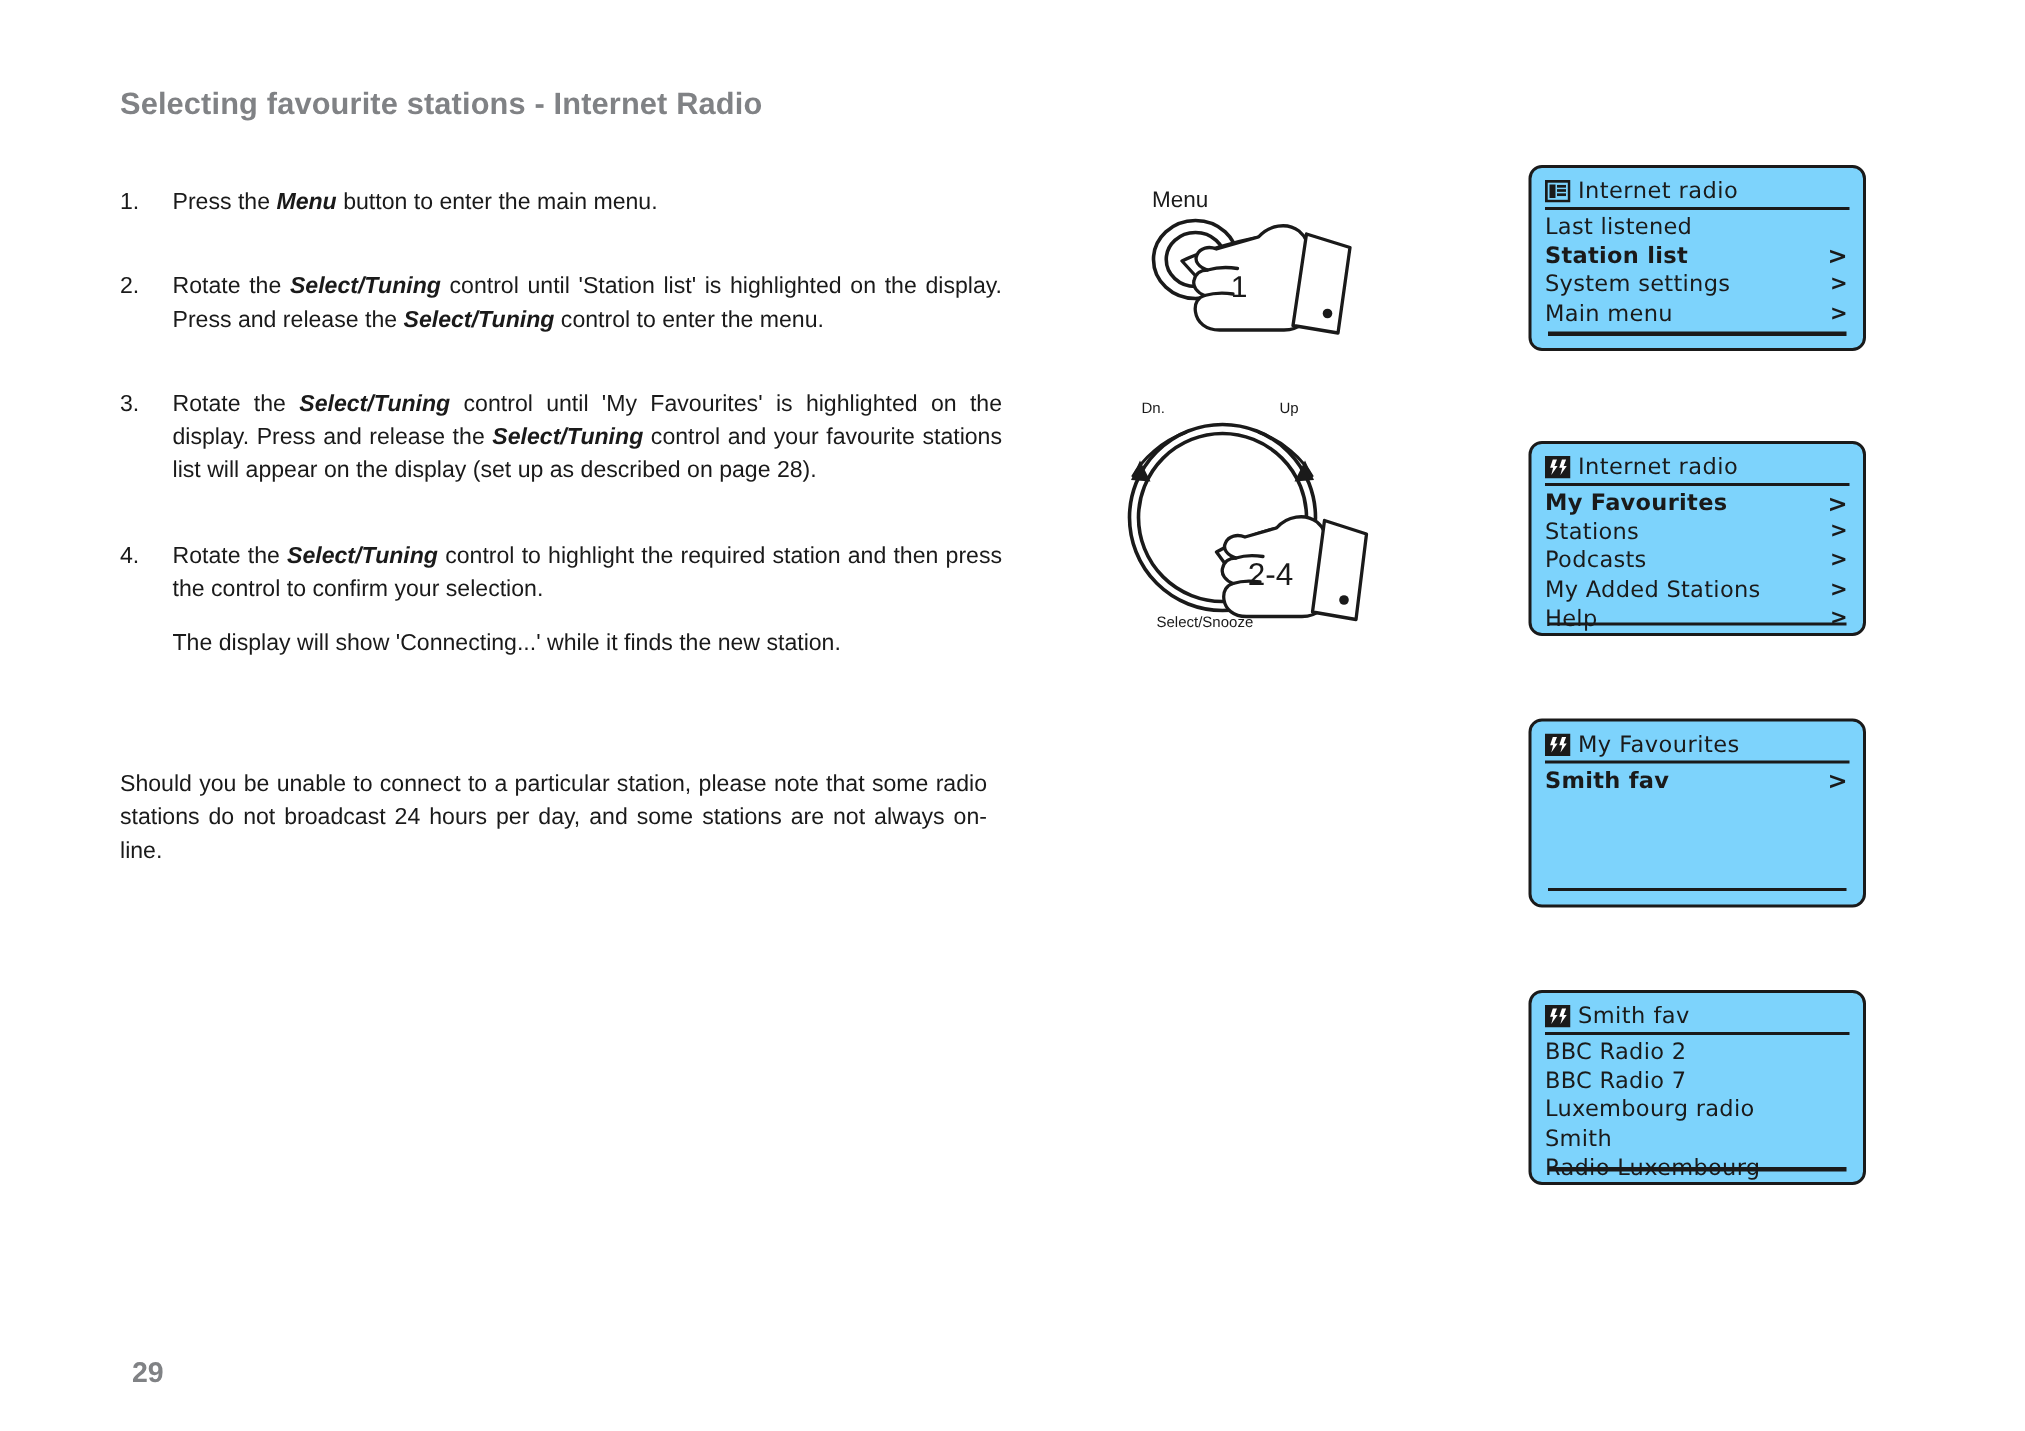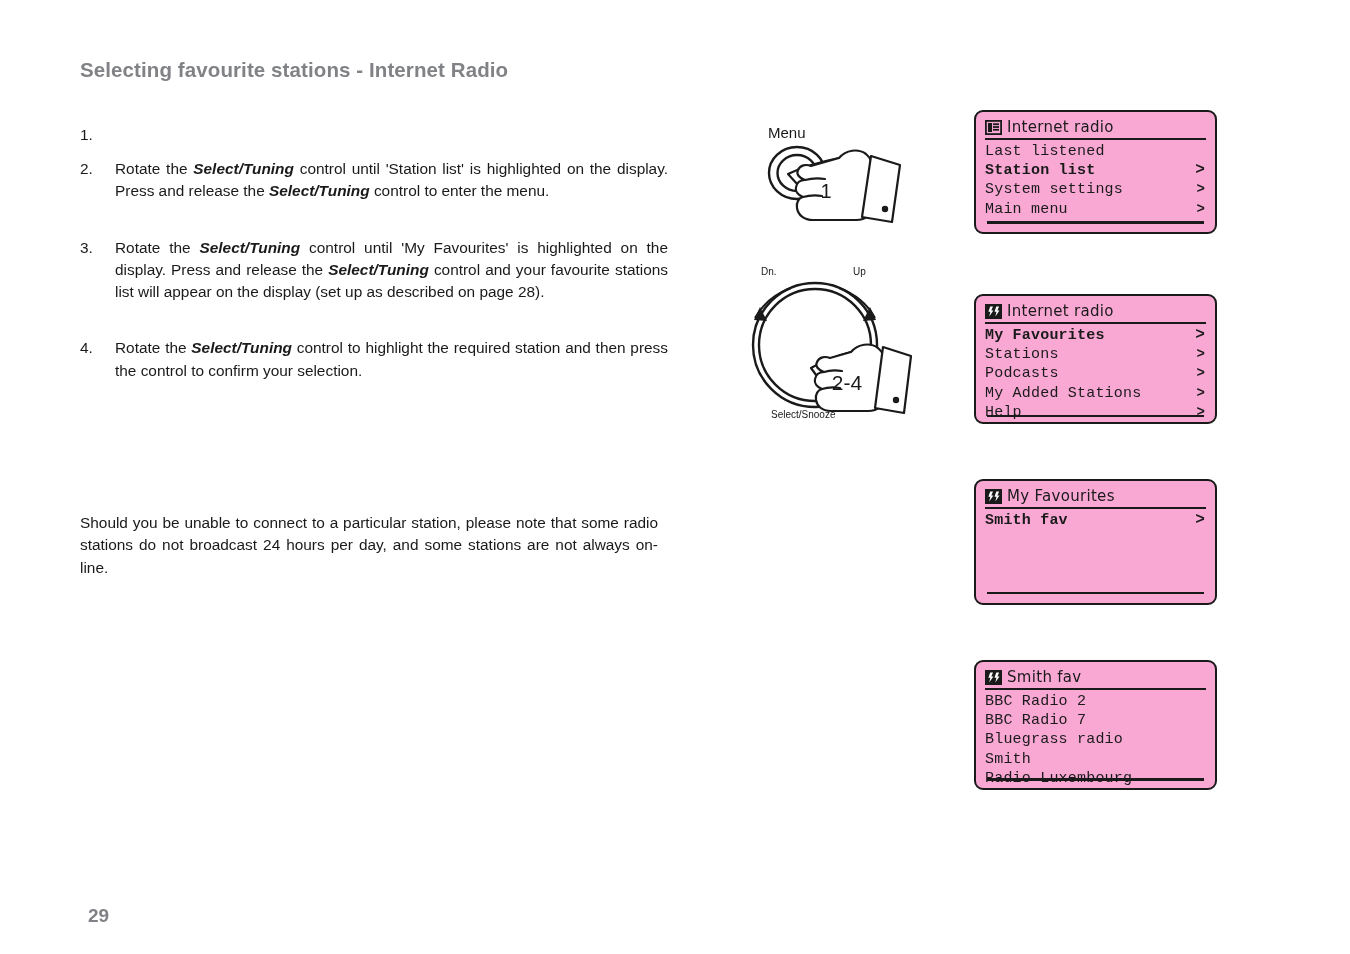--- a/index.html
+++ b/index.html
@@ -94,26 +94,26 @@
   #illus-rotary     { left: 735px; top: 255px; }
   .illus svg { display: block; }
   .illus text {
     font-family: "Liberation Sans", sans-serif;
     fill: #1a1a1a;
   }
 
   
   .lcd {
     position: absolute;
-    left: 974px;
-    width: 243px;
+    left: 1019px;
+    width: 225px;
     box-sizing: border-box;
     border: 2.2px solid #1a1a1a;
     border-radius: 9px;
-    background: #f9a8d4;
+    background: #7dd3fc;
     padding: 7px 9px 0 9px;
     font-family: "DejaVu Sans", sans-serif;
   }
   #lcd-1 { top: 110px;  height: 124px; }
   #lcd-2 { top: 294px;  height: 130px; }
   #lcd-3 { top: 479px;  height: 126px; }
   #lcd-4 { top: 660px;  height: 130px; }
 
   .lcd-header {
     display: flex;
@@ -137,21 +137,20 @@
   .lcd-rows { position: relative; }
   .lcd-row {
     display: flex;
     align-items: center;
     justify-content: space-between;
     font-size: 15px;
     line-height: 19.2px;
     color: #1a1a1a;
     letter-spacing: 0.2px;
     white-space: nowrap;
-    font-family: Liberation Mono, monospace;
   }
   .lcd-row.sel { font-weight: bold; }
   .lcd-row .arrow {
     font-size: 14px;
     font-weight: bold;
     padding-right: 1px;
   }
   .lcd-row.sel .arrow { font-size: 16px; }
 
   .lcd-footbar {
@@ -164,24 +163,24 @@
   #lcd-2 .lcd-footbar { bottom: 5px;  height: 1.6px; }
   #lcd-3 .lcd-footbar { bottom: 9px;  height: 1.6px; }
   #lcd-4 .lcd-footbar { bottom: 7px;  height: 3.4px; }
 </style>
 </head>
 <body>
 
 <div id="page-title">Selecting favourite stations - Internet Radio</div>
 
 <div id="instructions">
-    <div class="step"><span class="num">1.</span></div>
+    <div class="step"><span class="num">1.</span><span><span>Press the </span><b>Menu</b><span> button to enter the main menu.</span></span></div>
     <div class="step"><span class="num">2.</span><span><span>Rotate the </span><b>Select/Tuning</b><span> control until 'Station list' is highlighted on the display. Press and release the </span><b>Select/Tuning</b><span> control to enter the menu.</span></span></div>
     <div class="step"><span class="num">3.</span><span><span>Rotate the </span><b>Select/Tuning</b><span> control until 'My Favourites' is highlighted on the display. Press and release the </span><b>Select/Tuning</b><span> control and your favourite stations list will appear on the display (set up as described on page 28).</span></span></div>
-    <div class="step"><span class="num">4.</span><span><span>Rotate the </span><b>Select/Tuning</b><span> control to highlight the required station and then press the control to confirm your selection.</span></span></div>
+    <div class="step"><span class="num">4.</span><span><span>Rotate the </span><b>Select/Tuning</b><span> control to highlight the required station and then press the control to confirm your selection.</span></span><span class="sub nojust">The display will show 'Connecting...' while it finds the new station.</span></div>
   </div>
 
 <div id="notes">
     <p class="note">Should you be unable to connect to a particular station, please note that some radio stations do not broadcast 24 hours per day, and some stations are not always on-line.</p>
   </div>
 
 <div id="page-number">29</div>
 
 <div class="illus" id="illus-menu-button">
   <svg width="185" height="120" viewBox="0 0 185 120">
@@ -354,21 +353,21 @@
     <div class="lcd-rows">
       <div class="lcd-row">
         <span>BBC Radio 2</span>
         <span class="arrow"></span>
       </div>
       <div class="lcd-row">
         <span>BBC Radio 7</span>
         <span class="arrow"></span>
       </div>
       <div class="lcd-row">
-        <span>Bluegrass radio</span>
+        <span>Luxembourg radio</span>
         <span class="arrow"></span>
       </div>
       <div class="lcd-row">
         <span>Smith</span>
         <span class="arrow"></span>
       </div>
       <div class="lcd-row">
         <span>Radio Luxembourg</span>
         <span class="arrow"></span>
       </div>

